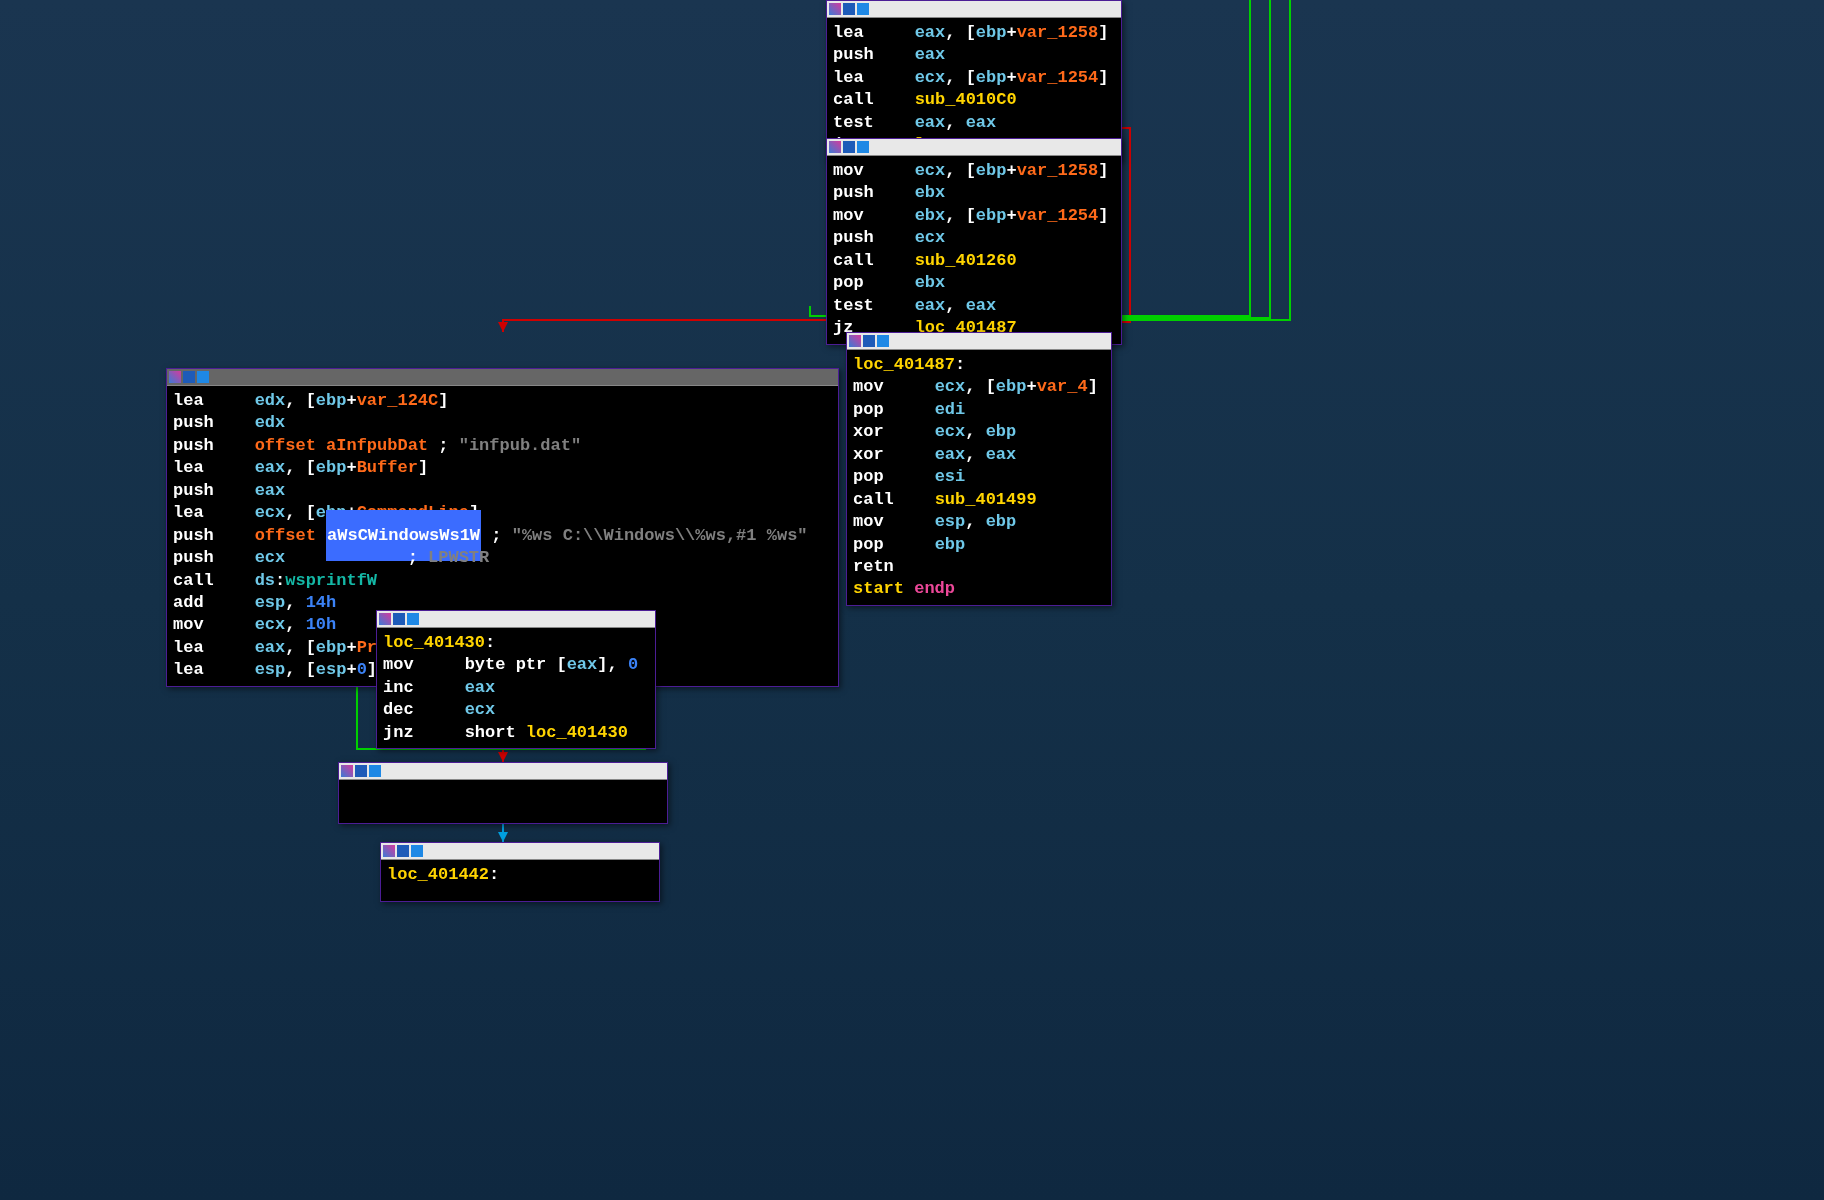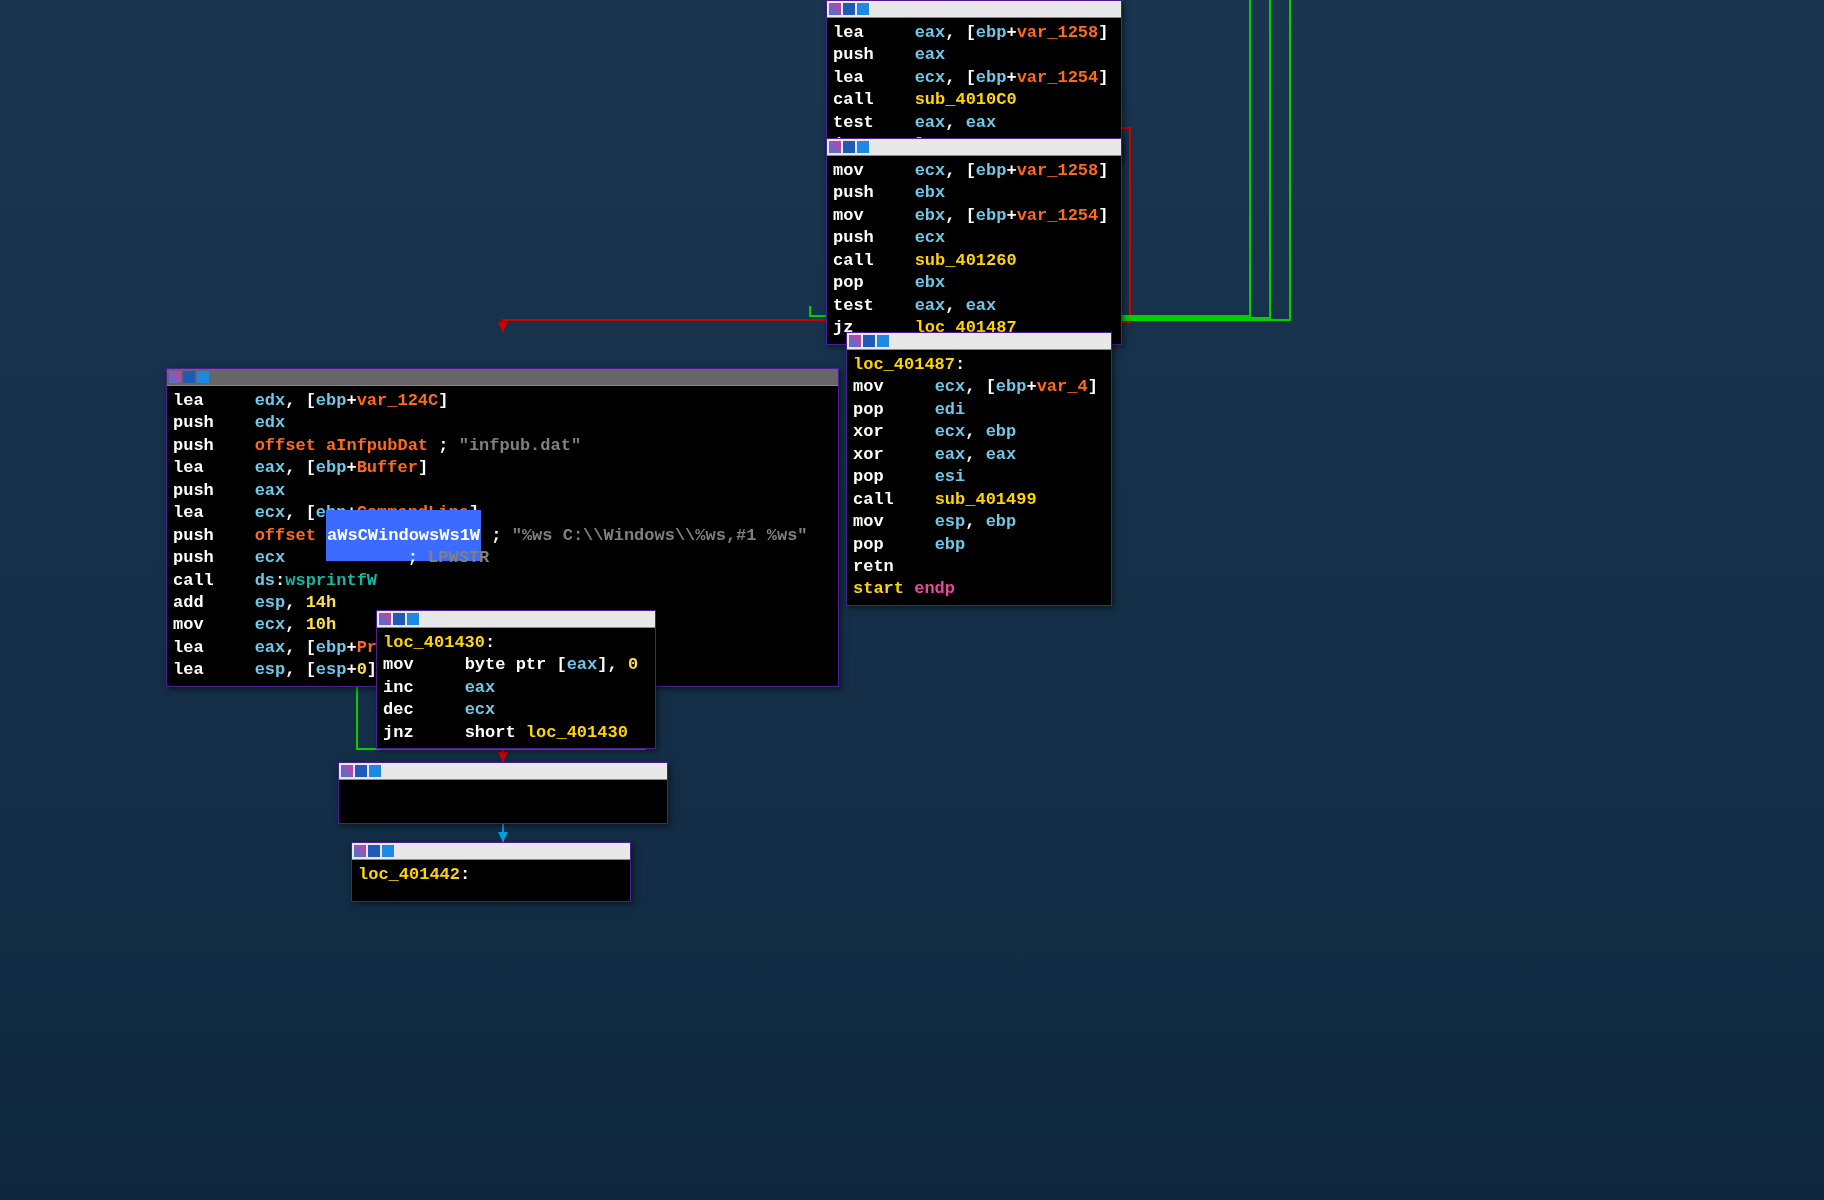--- a/index.html
+++ b/index.html
@@ -13,21 +13,21 @@
   .ticon.b{background:#1e5bb8}
   .ticon.c{background:#1e88e5}
   .body{padding:4px 6px;line-height:1.32;white-space:pre}
   .hl-selected .titlebar{background:#666}
   .mn{color:#fff}     
   .reg{color:#6fc8e8} 
   .var{color:#ff6a1a} 
   .sym{color:#fff}    
   .sub{color:#ffd400} 
   .cm{color:#808080}  
-  .num{color:#fde047} 
+  .num{color:#3b82f6} 
   .kw{color:#ff6a1a}  
   .fn{color:#14b8a6}  
   .seg{color:#6fc8e8} 
   .sel{background:#3b6cff;color:#fff;padding:16px 1px}
   .end{color:#ec4899}
   svg.edges{position:absolute;left:0;top:0;width:1824px;height:1200px;pointer-events:none}
   .e-green{stroke:#00d000;stroke-width:2;fill:none}
   .e-red{stroke:#d00000;stroke-width:2;fill:none}
   .e-blue{stroke:#00a0e0;stroke-width:2;fill:none}
   .arrow-g{fill:#00d000}
@@ -116,21 +116,21 @@
         </div>
         <div class="body"><div></div><div><span class="sub">loc_401430</span><span class="sym">:</span></div><div><span class="mn">mov</span>     <span class="mn">byte ptr</span><span class="sym"> [</span><span class="reg">eax</span><span class="sym">], </span><span class="num">0</span></div><div><span class="mn">inc</span>     <span class="reg">eax</span></div><div><span class="mn">dec</span>     <span class="reg">ecx</span></div><div><span class="mn">jnz</span>     <span class="mn">short </span><span class="sub">loc_401430</span></div></div>
       </div>
       <div class="node" style="left: 338px; top: 762px; width: 328px; min-height: 60px;">
         <div class="titlebar">
           <span class="ticon a"></span>
           <span class="ticon b"></span>
           <span class="ticon c"></span>
         </div>
       </div>
-      <div class="node" style="left: 351px; top: 842px; width: 278px; min-height: 58px;">
+      <div class="node" style="left: 380px; top: 842px; width: 278px; min-height: 58px;">
         <div class="titlebar">
           <span class="ticon a"></span>
           <span class="ticon b"></span>
           <span class="ticon c"></span>
         </div>
         <div class="body"><div></div><div><span class="sub">loc_401442</span><span class="sym">:</span></div></div>
       </div>
     </div>
 
 </div>

